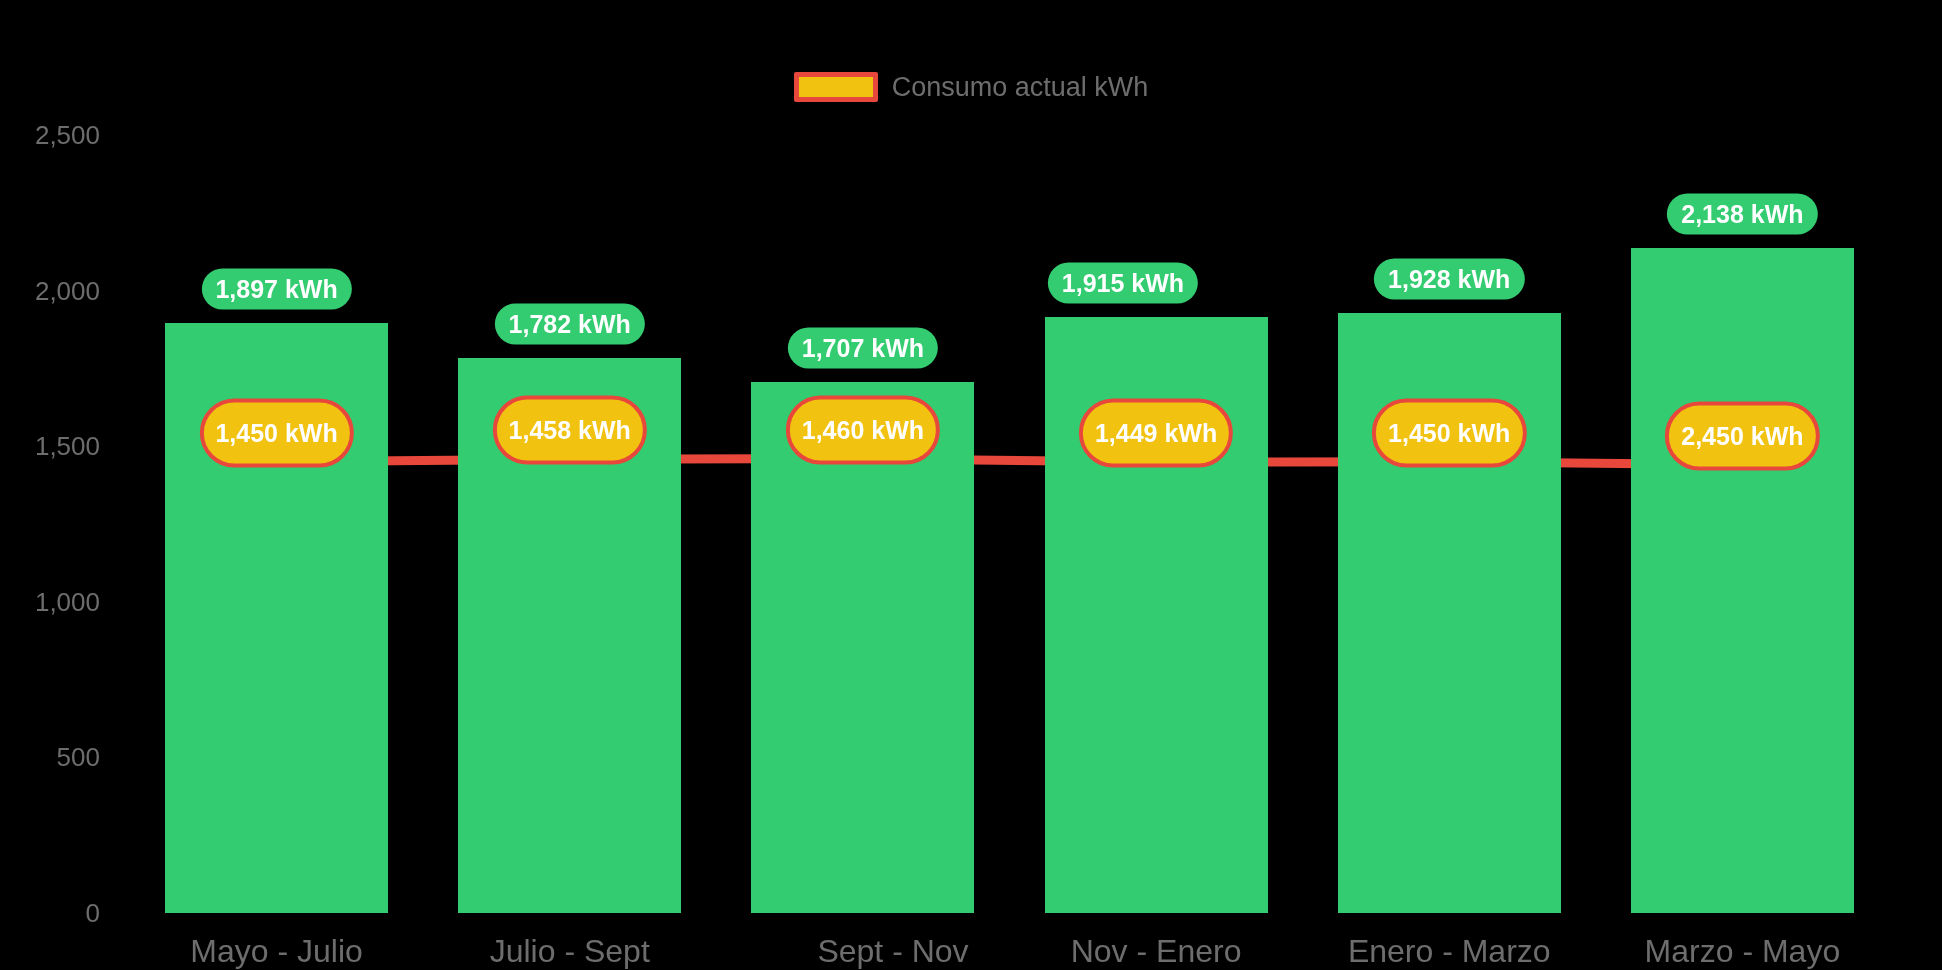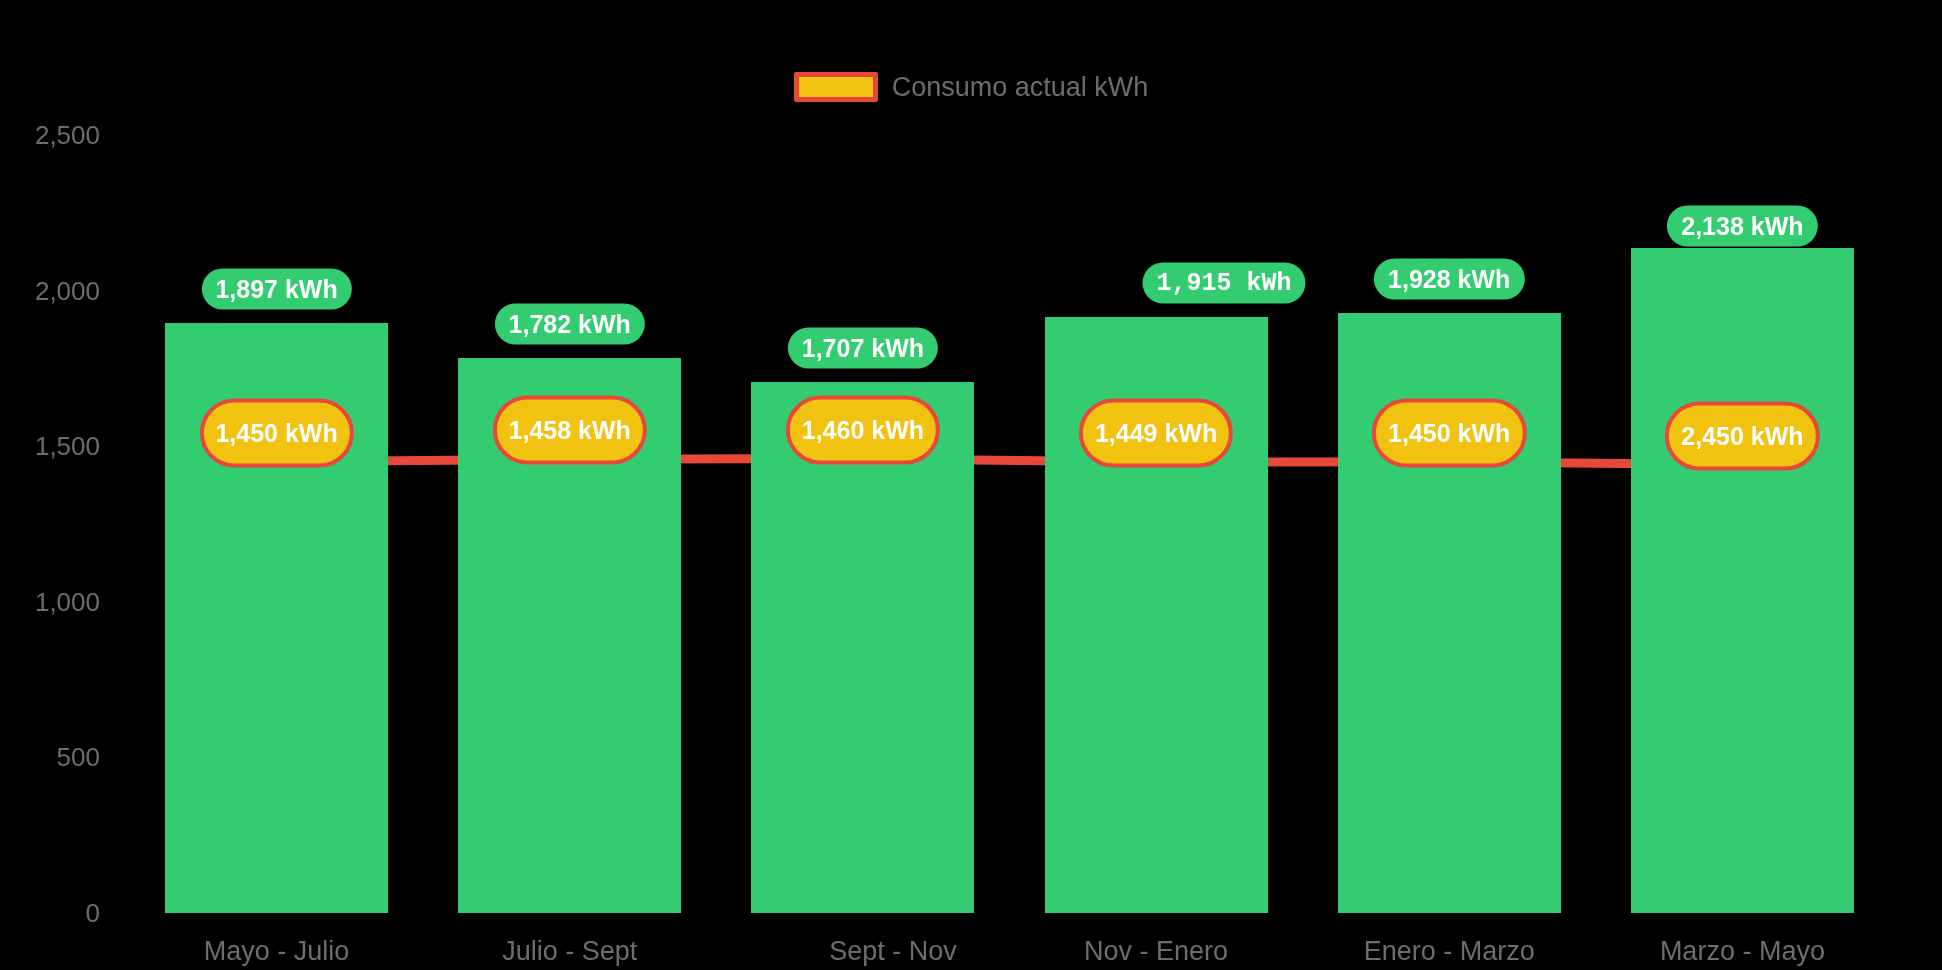--- a/index.html
+++ b/index.html
@@ -78,21 +78,21 @@
     line-height: 26px;
     transform: translateY(-13px);
     white-space: nowrap;
   }
 
   .x-tick {
     position: absolute;
     top: 938px;
     transform: translateX(-50%);
     color: #6d6d6d;
-    font-size: 27px;
+    font-size: 32px;
     line-height: 27px;
     white-space: nowrap;
   }
 
   .bar {
     position: absolute;
     background: #33cc70;
   }
 
   .value-pill {
@@ -161,23 +161,23 @@
       <div class="bar" style="left: 1630.92px; width: 223px; top: 247.654px; height: 665.346px; background: rgb(51, 204, 112);"></div>
       <div class="x-tick" style="left: 276.583px;">Mayo - Julio</div>
       <div class="x-tick" style="left: 569.75px;">Julio - Sept</div>
       <div class="x-tick" style="left: 893px;">Sept - Nov</div>
       <div class="x-tick" style="left: 1156.08px;">Nov - Enero</div>
       <div class="x-tick" style="left: 1449.25px;">Enero - Marzo</div>
       <div class="x-tick" style="left: 1742.42px; text-align: center;">Marzo - Mayo</div>
       <div class="value-pill pill-generacion" style="left: 276.583px; top: 288.654px;">1,897 kWh</div>
       <div class="value-pill pill-generacion" style="left: 569.75px; top: 324.442px;">1,782 kWh</div>
       <div class="value-pill pill-generacion" style="left: 862.917px; top: 347.782px;">1,707 kWh</div>
-      <div class="value-pill pill-generacion" style="left: 1224px; top: 283.052px; font-family: Liberation Mono, monospace;">1,915 kWh</div>
+      <div class="value-pill pill-generacion" style="left: 1123px; top: 283.052px;">1,915 kWh</div>
       <div class="value-pill pill-generacion" style="left: 1449.25px; top: 279.006px;">1,928 kWh</div>
-      <div class="value-pill pill-generacion" style="left: 1742.42px; top: 213.654px; margin-top: 12px;">2,138 kWh</div>
+      <div class="value-pill pill-generacion" style="left: 1742.42px; top: 213.654px;">2,138 kWh</div>
       <div class="value-pill pill-consumo" style="left: 276.583px; top: 432.76px;">1,450 kWh</div>
       <div class="value-pill pill-consumo" style="left: 569.75px; top: 430.27px;">1,458 kWh</div>
       <div class="value-pill pill-consumo" style="left: 862.917px; top: 429.648px;">1,460 kWh</div>
       <div class="value-pill pill-consumo" style="left: 1156.08px; top: 433.071px;">1,449 kWh</div>
       <div class="value-pill pill-consumo" style="left: 1449.25px; top: 432.76px;">1,450 kWh</div>
       <div class="value-pill pill-consumo" style="left: 1742.42px; top: 435.872px;">2,450 kWh</div>
     </div>
 
 </div>
 

